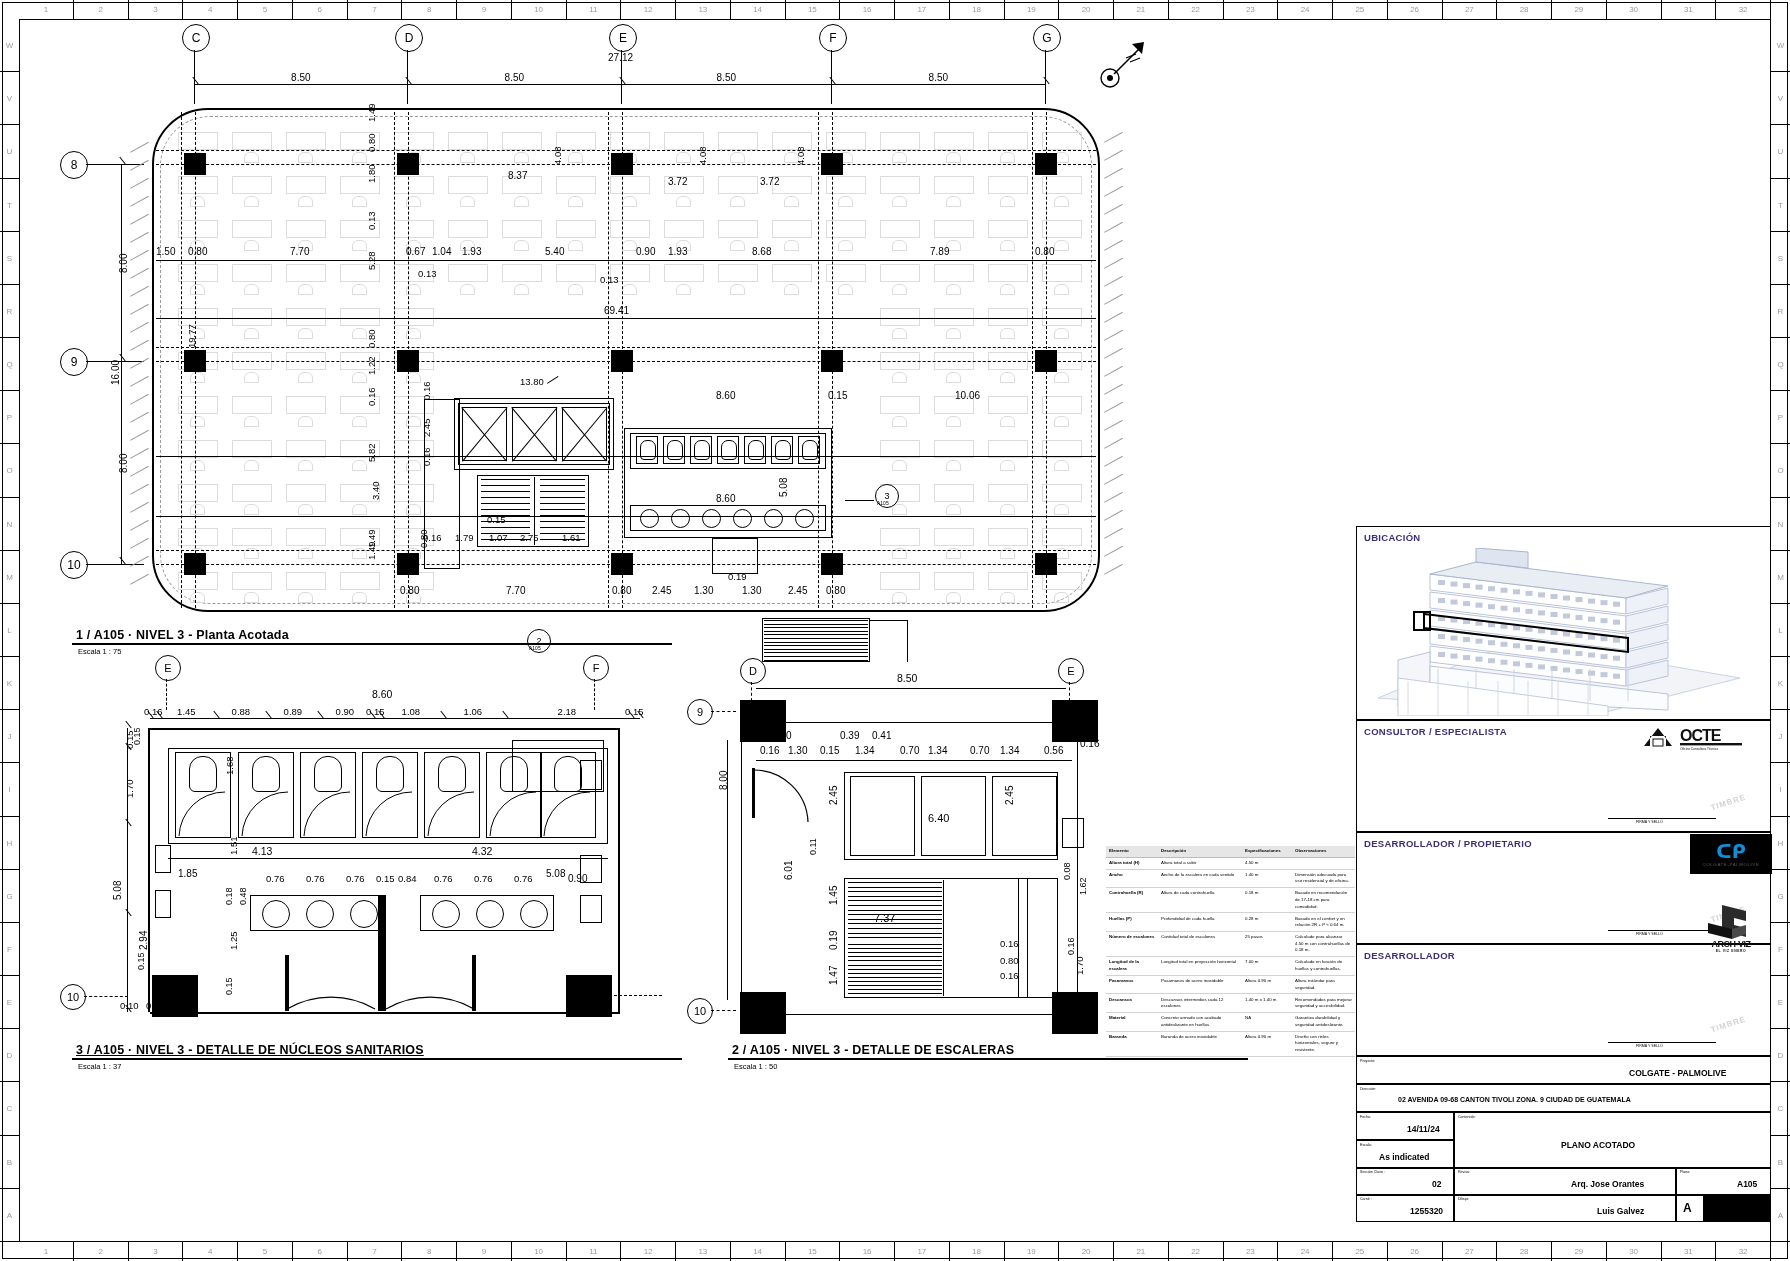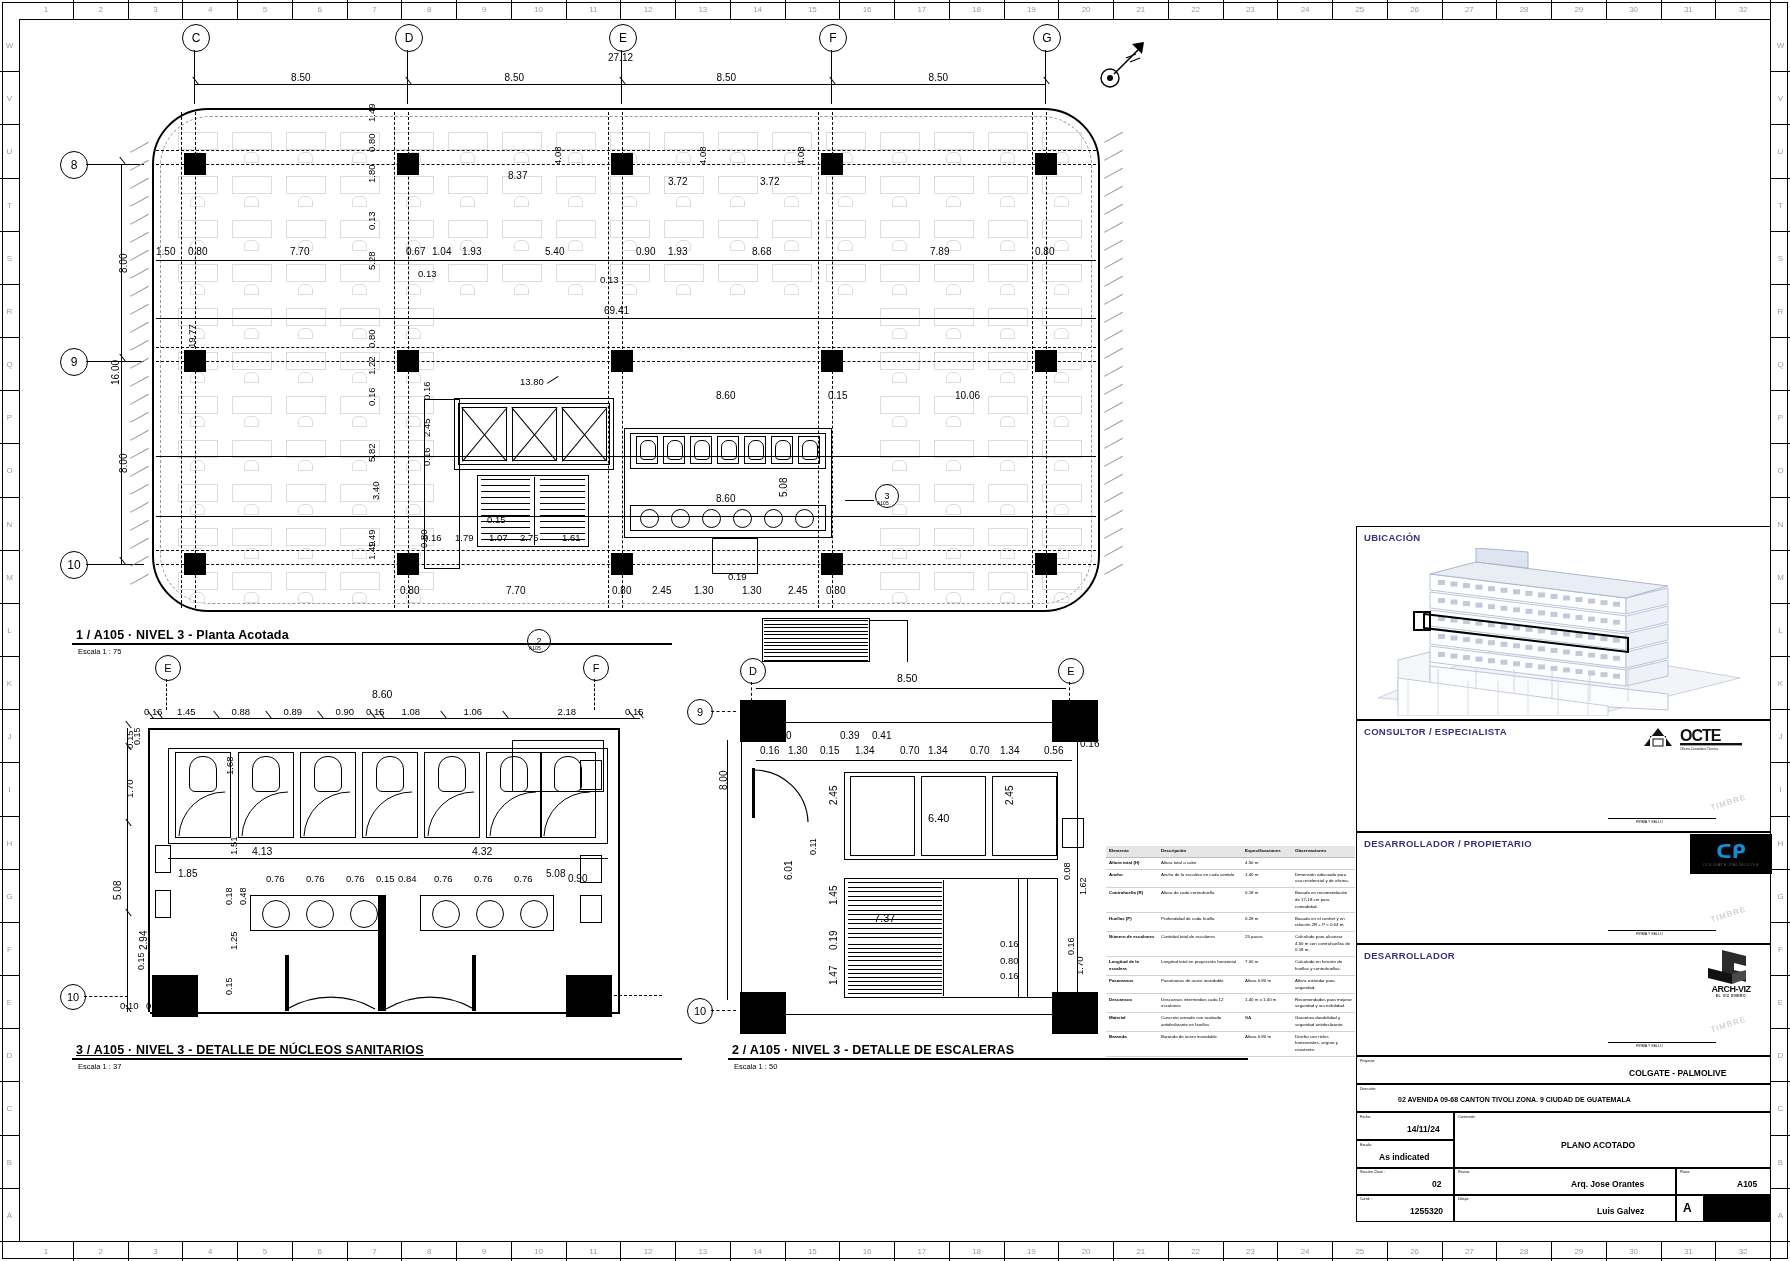--- a/index.html
+++ b/index.html
@@ -1136,21 +1136,21 @@
   <div class="logo-cp" style="left:1690px;top:834px;width:82px;height:40px;">
     <div class="g">ᑕᑭ</div>
     <div class="t">COLGATE-PALMOLIVE</div>
   </div>
   <div class="timbre" style="left:1710px;top:910px;">TIMBRE</div>
   <div class="firmline" style="left:1608px;top:930px;width:108px;"></div>
   <div class="tbcap" style="left:1636px;top:932px;">FIRMA Y SELLO</div>
 
   <div class="tbbox" style="left:1356px;top:944px;width:415px;height:112px;"></div>
   <div class="tblabel" style="left:1364px;top:950px;color:#3a2f7a;">DESARROLLADOR</div>
-  <div id="archvizLogo" style="position:absolute;left:1688px;top:946px;width:86px;height:52px;"><svg width="86" height="52" viewBox="0 0 86 52">
+  <div id="archvizLogo" style="position:absolute;left:1688px;top:901px;width:86px;height:52px;"><svg width="86" height="52" viewBox="0 0 86 52">
         <path d="M34 4 L58 10 L58 20 L46 17 L46 24 L58 27 L58 36 L34 29 Z" fill="#2b2b2b"></path>
         <path d="M20 22 L44 28 L44 38 L20 32 Z" fill="#111"></path>
         <path d="M44 28 L58 24 L58 33 L44 38 Z" fill="#4a4a4a"></path>
         <text x="43" y="46" text-anchor="middle" font-family="Liberation Sans, sans-serif" font-size="9" font-weight="bold" fill="#111" letter-spacing="-.5">ARCH-VIZ</text>
         <text x="43" y="51" text-anchor="middle" font-family="Liberation Sans, sans-serif" font-size="3.4" font-weight="bold" fill="#111" letter-spacing=".6">EL VIZ ENERO</text>
       </svg></div>
   <div class="timbre" style="left:1710px;top:1020px;">TIMBRE</div>
   <div class="firmline" style="left:1608px;top:1042px;width:108px;"></div>
   <div class="tbcap" style="left:1636px;top:1044px;">FIRMA Y SELLO</div>
 

